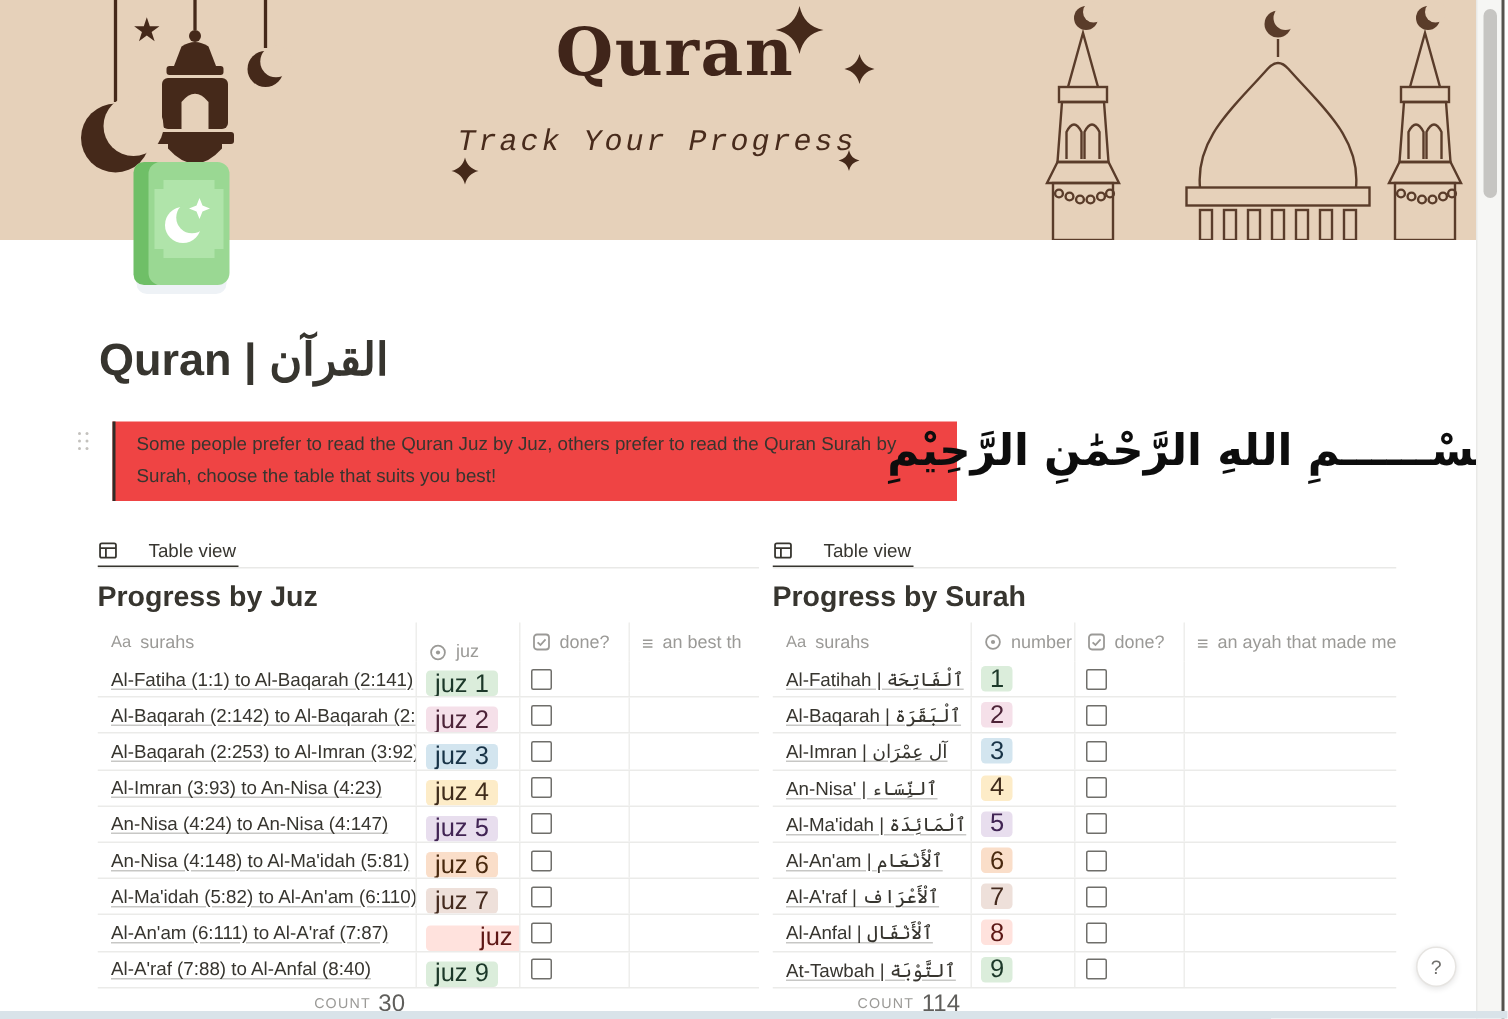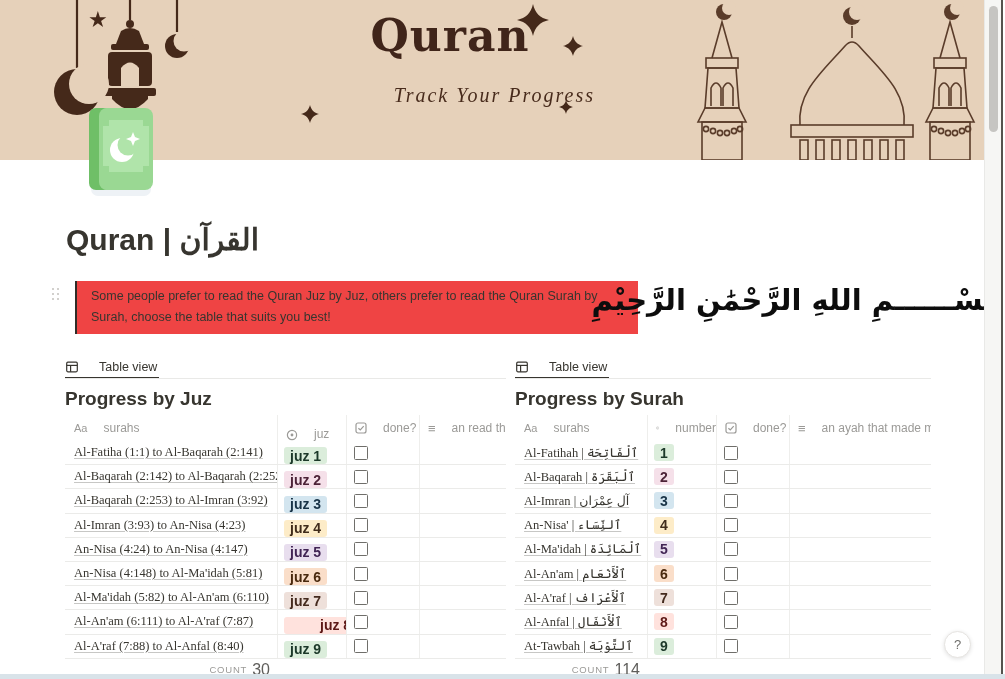--- a/index.html
+++ b/index.html
@@ -6,22 +6,22 @@
   html,body { width:1005px; height:679px; overflow:hidden; background:#ffffff;
               font-family:"Liberation Sans", sans-serif; }
   .stage { position:absolute; inset:0; width:1005px; height:679px; background:#fff; }
 
   
   .banner { position:absolute; left:0; top:0; width:984px; height:160px; background:#e6d1ba; }
   .banner svg { position:absolute; left:0; top:0; }
   .banner-title { position:absolute; left:330px; top:10px; width:240px; text-align:center;
                   font-family:"DejaVu Serif", serif; font-weight:700; font-size:44px;
                   color:#40251a; letter-spacing:1px; }
-  .banner-sub { position:absolute; left:305px; top:84px; width:290px; text-align:right;
-                font-family:Liberation Serif, serif; font-style:italic; font-size:20px;
+  .banner-sub { position:absolute; left:305px; top:84px; width:290px; text-align:left;
+                font-family:Liberation Mono, monospace; font-style:italic; font-size:20px;
                 color:#482b1c; letter-spacing:2px; }
 
   
   .page-icon { position:absolute; left:85px; top:106px; width:72px; height:92px; }
 
   
   .h1 { position:absolute; left:66px; top:222px; font-size:30px; font-weight:700; color:#37352f; }
   .drag-handle { position:absolute; left:52px; top:288px; width:8px; height:13px; }
   .drag-handle i { position:absolute; width:2px; height:2px; border-radius:50%; background:#c3c1bd;
                    box-shadow:0 5px 0 #c3c1bd, 0 10px 0 #c3c1bd, 5px 0 0 #c3c1bd,
@@ -38,38 +38,38 @@
   .tableblock { position:absolute; top:359px; height:316px; overflow:hidden; }
   .tb-left  { left:65px;  width:441px; }
   .tb-right { left:515px; width:416px; }
   .tabbar { height:19px; display:flex; align-items:center; }
   .tab { display:flex; align-items:center; gap:21px; height:19px; padding:0 2px 2px 1px;
          border-bottom:1.5px solid #37352f; font-size:12.5px; color:#37352f; font-weight:500; }
   .tab svg { display:block; }
   .tabline { height:1px; background:#e9e9e7; }
   .tb-title { margin-top:9px; height:27px; font-size:19px; font-weight:700; color:#37352f; }
   .thead { display:flex; height:26px; align-items:center; color:#9b9a97; font-size:12px; }
-  .thead .cell { display:flex; align-items:center; gap:16px; height:100%;
+  .thead .cell { display:flex; align-items:center; gap:6px; height:100%;
                  border-right:1px solid #eeeeec; padding-left:8px; overflow:hidden; white-space:nowrap; }
   .thead .cell:first-child { padding-left:9px; }
   .thead .cell:last-child { border-right:none; }
   .icon-mini { display:inline-flex; align-items:center; justify-content:center; color:#9b9a97; }
   .aa { font-size:11px; letter-spacing:0; }
   .lines-glyph { font-size:13px; line-height:1; }
   .trow { display:flex; height:24.2px; align-items:center; border-bottom:1px solid #ebebe9; }
   .trow:first-of-type { border-top:1px solid #ebebe9; }
   .cell { height:100%; display:flex; align-items:center; overflow:hidden; }
   .c-border { border-right:1px solid #eeeeec; }
   .c-name  { padding-left:9px; }
   .c-name .rowlink { font-size:12.5px; color:#37352f; white-space:nowrap;
                      text-decoration:underline; text-decoration-color:rgba(55,53,47,.28);
-                     text-underline-offset:2px;font-family:Liberation Serif, serif; }
+                     text-underline-offset:2px; }
   .c-tag { padding-left:6px; }
   .pill { display:inline-flex; align-items:center; height:17px; padding:0 6px;
-          border-radius:3px; font-size:14px; white-space:nowrap;font-weight:bold; }
+          border-radius:3px; font-size:17px; white-space:nowrap; }
   .c-done { padding-left:7px; }
   .checkbox { width:14px; height:14px; border:1.5px solid #6f6e6a; border-radius:1.5px; background:#fff; }
   .tfoot { height:22px; display:flex; align-items:center; justify-content:flex-end;
            padding-right:8px; gap:5px; }
   .count-label { font-size:9.5px; letter-spacing:.8px; color:#9b9a97; }
   .count-value { font-size:16px; color:#5f5e5b; }
 
   
   .tb-left  .w-name{width:213px;} .tb-left  .w-tag{width:69px;align-items:flex-end;} .tb-left  .w-done{width:73px;} .tb-left  .w-ayah{flex:1;}
   .tb-right .w-name{width:133px;} .tb-right .w-tag{width:69px;} .tb-right .w-done{width:73px;} .tb-right .w-ayah{flex:1;}
@@ -229,21 +229,21 @@
       </div>
       <div class="cell w-done">
         <svg class="icon-mini" width="12" height="12" viewBox="0 0 12 12">
           <rect x="1" y="1" width="10" height="10" rx="2" fill="none" stroke="#9b9a97" stroke-width="1.2"></rect>
           <path d="M3.4 6.2 L5.3 8 L8.7 4.2" fill="none" stroke="#9b9a97" stroke-width="1.2"></path>
         </svg>
         <span>done?</span>
       </div>
       <div class="cell w-ayah">
         <span class="icon-mini lines-glyph">≡</span>
-        <span>an read th</span>
+        <span>an best th</span>
       </div>
     </div>
 
     <div class="trow">
       <div class="cell w-name c-border c-name">
           <span class="rowlink">Al-Fatiha (1:1) to Al-Baqarah (2:141)</span>
         </div>
       <div class="cell w-tag c-border c-tag">
           <span class="pill" style="background-color: rgb(219, 237, 219); color: rgb(28, 56, 41);">juz 1</span>
         </div>

